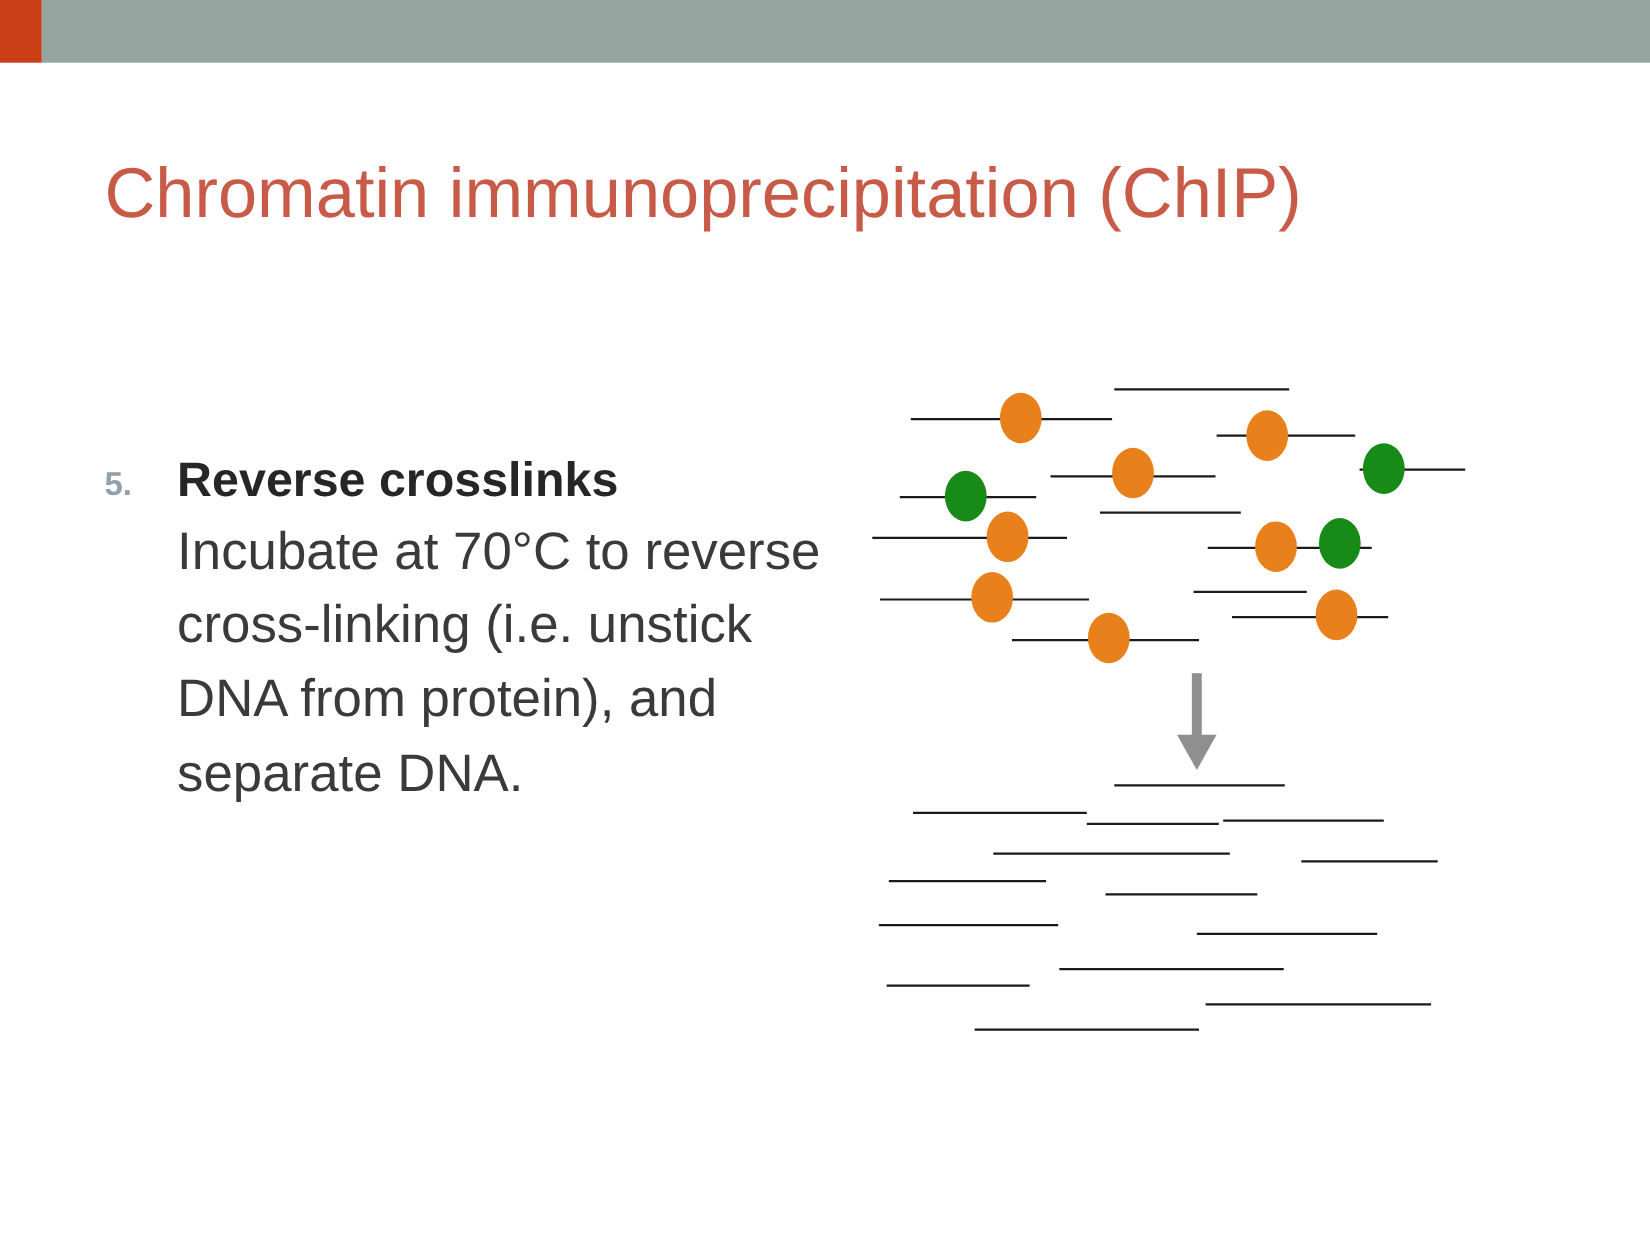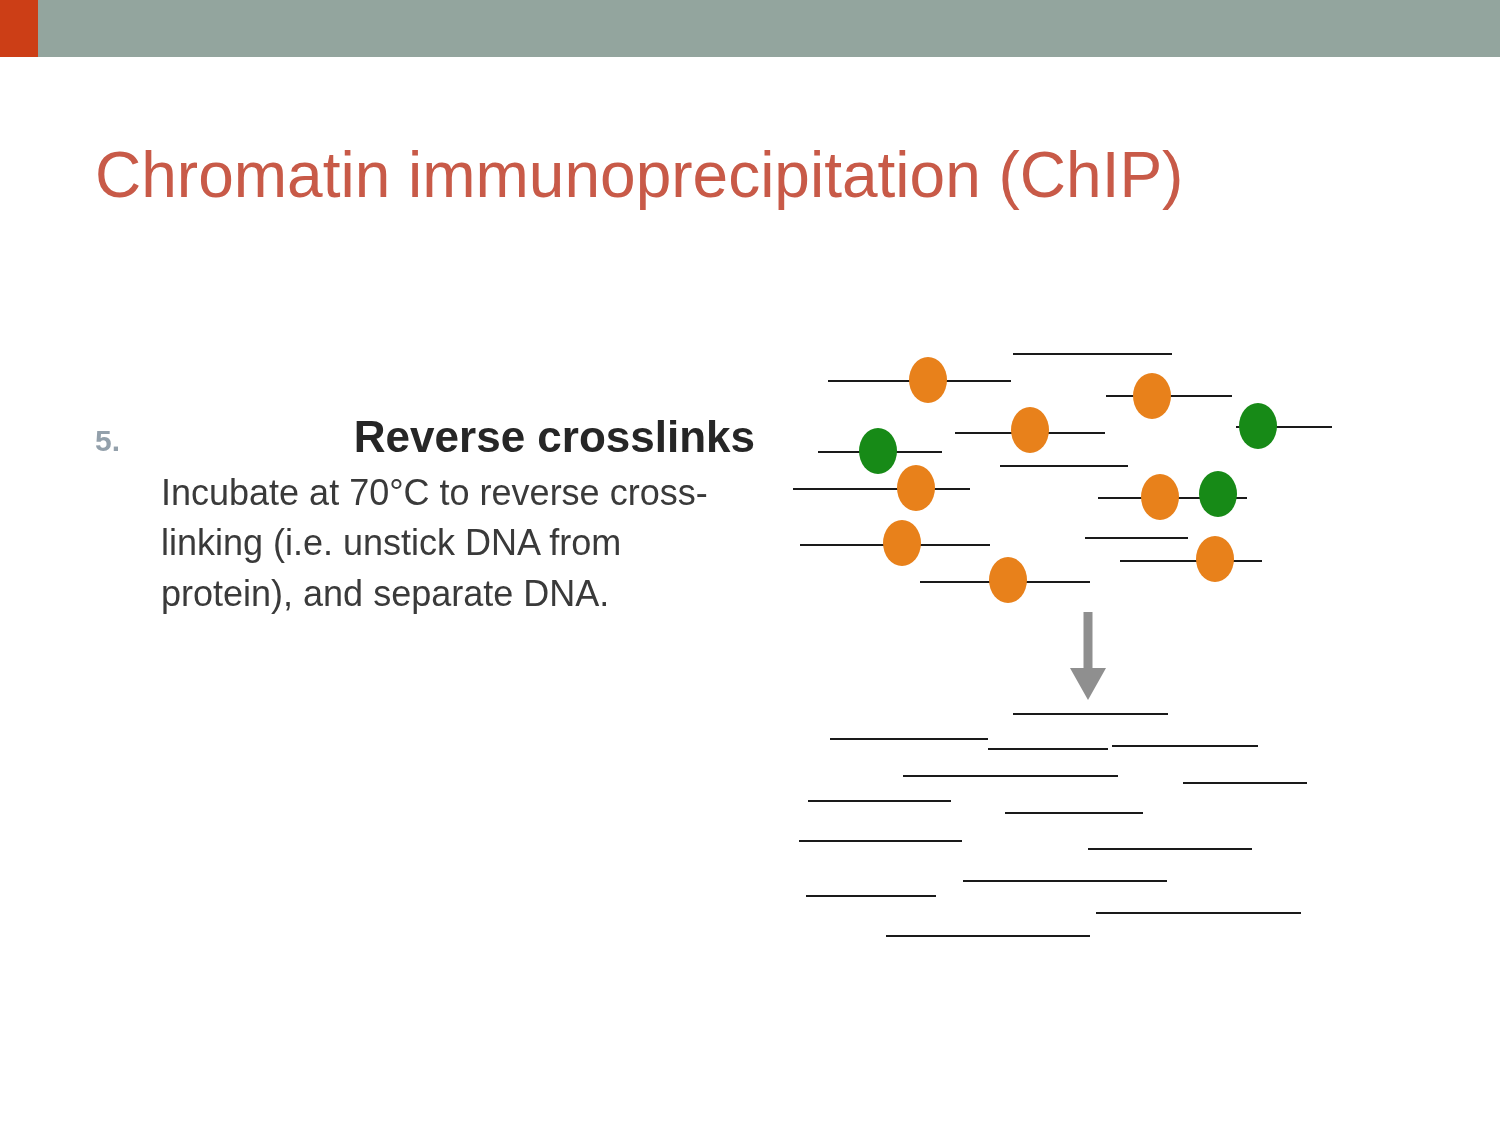--- a/index.html
+++ b/index.html
@@ -47,24 +47,23 @@
     font-weight: 700;
     color: #93a0ab;
     padding-top: 12px;
   }
   .step-text { flex: 1; }
   .step-heading {
     font-size: 44px;
     font-weight: 700;
     color: #262626;
     margin-bottom: 6px;
-    text-align: right;
   }
   .step-body {
-    font-size: 36px;
+    font-size: 48px;
     font-weight: 400;
     color: #3a3a3a;
     line-height: 1.4;
     width: 590px;
   }
   .diagram-layer {
     position: absolute;
     top: 0; left: 0;
     width: 1500px; height: 1125px;
   }

